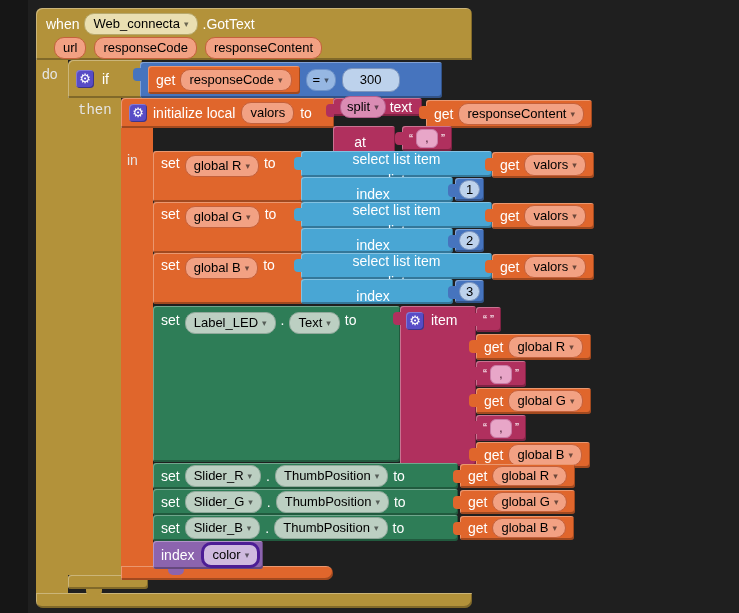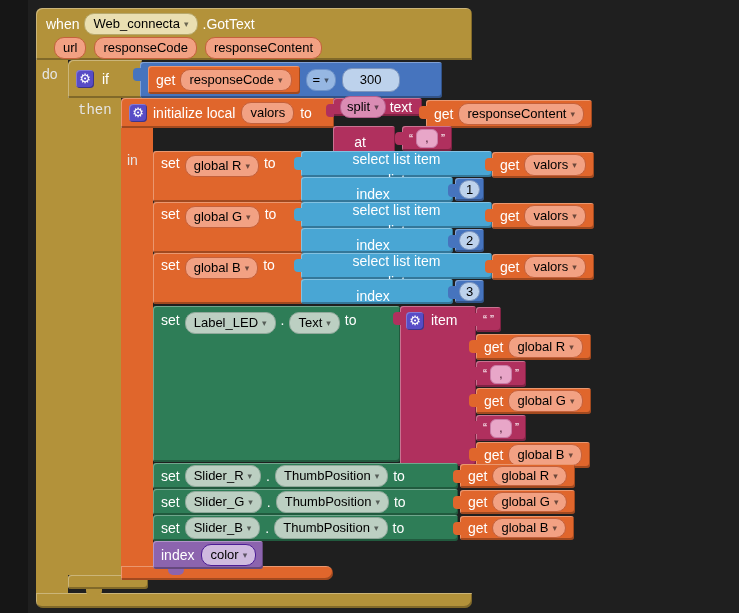--- a/index.html
+++ b/index.html
@@ -21,21 +21,21 @@
   .rowtop{display:flex;align-items:flex-start;gap:5px;white-space:nowrap;}
   .wl{color:#fff;}
   .chip{
     display:inline-flex;align-items:center;gap:4px;height:20px;line-height:20px;
     border-radius:10px;padding:0 8px;color:#000;font-size:13px;white-space:nowrap;
   }
   .chip .arr{font-size:9px;color:rgba(0,0,0,.55);line-height:20px;}
   .salmon{background:var(--c-chip_salmon,#f2a183);border:1px solid #c4613c;}
   .cream{background:var(--c-chip_cream,#eadfb2);border:1px solid #b7a86b;align-items:flex-end;}
   .sage{background:var(--c-chip_sage,#bccfc2);border:1px solid #8fa89a;}
-  .lavender{background:var(--c-chip_lavender,#cfbadf);border:1px solid #4c1d95;}
+  .lavender{background:var(--c-chip_lavender,#cfbadf);border:3px solid #4c1d95;}
   .pinkchip{background:var(--c-chip_pink,#da8cb4);border:1px solid #b55f8e;}
   .bluechip{background:var(--c-chip_lightblue,#96b7e2);border:1px solid #6f93c9;}
   .gear{
     width:18px;height:18px;flex:0 0 18px;border-radius:4px;
     background:var(--c-gear_bg,#584cc6);color:#fff;font-size:13px;line-height:18px;text-align:center;
     box-shadow:inset 1px 1px 0 rgba(255,255,255,.25), inset -1px -1px 0 rgba(0,0,0,.3);
   }
   .numfield{
     background:var(--c-field_blue,#bdd2ec);border:1px solid #7d95bd;border-radius:10px;
     height:22px;line-height:22px;padding:0 8px;color:#000;font-size:13px;text-align:center;

